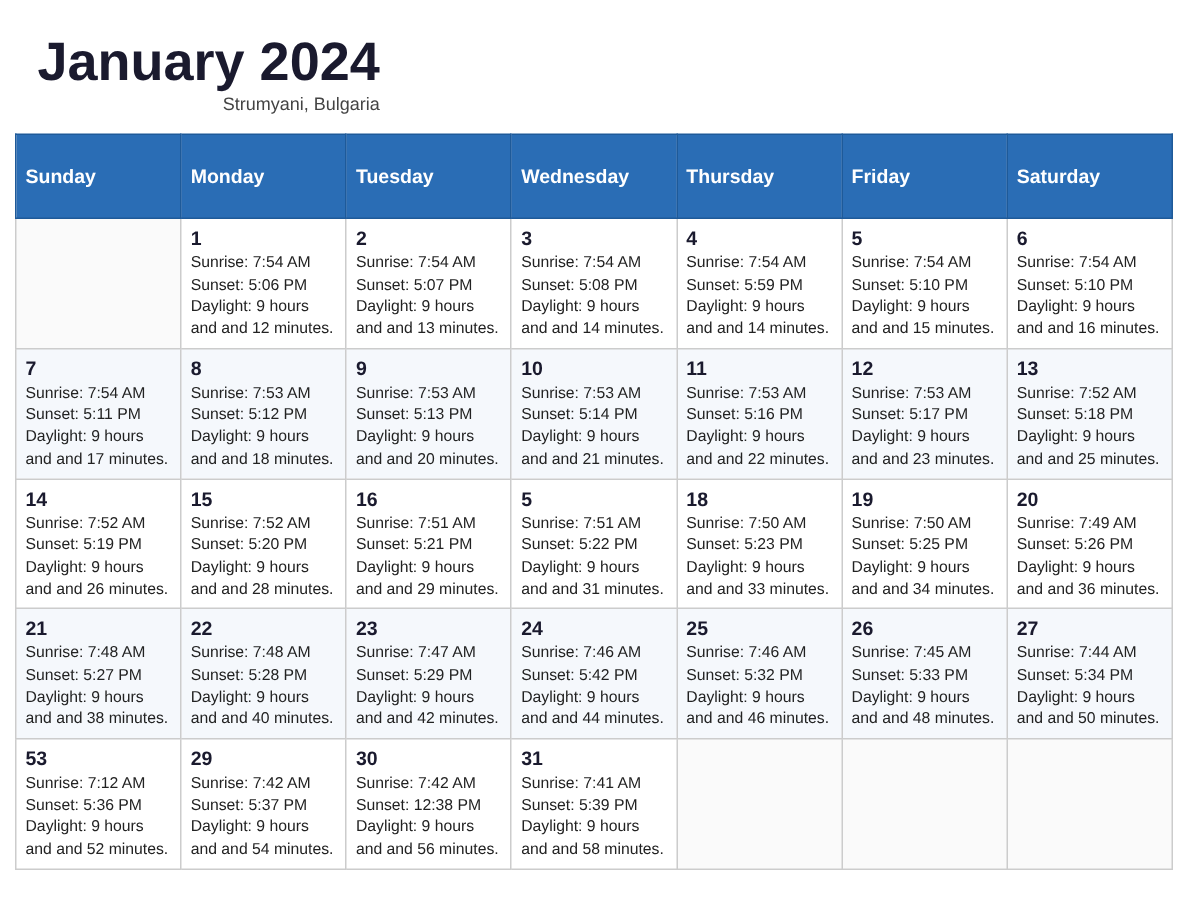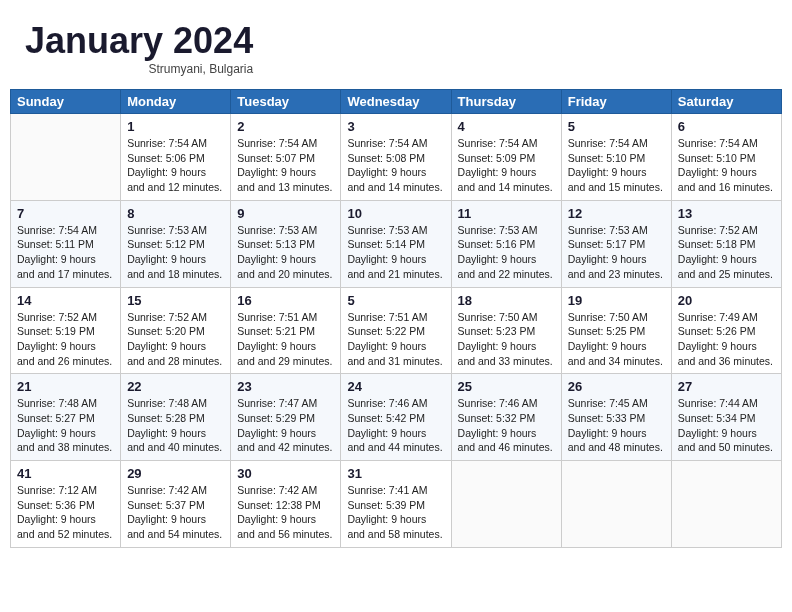--- a/index.html
+++ b/index.html
@@ -34,21 +34,21 @@
       color: #444;
     }
     table {
       width: 100%;
       border-collapse: collapse;
       margin-top: 8px;
     }
     thead th {
       background-color: #2a6db5;
       color: #fff;
-      padding: 4px 6px;
+      padding: 20px 6px;
       font-size: 13px;
       font-weight: bold;
       text-align: left;
       border: 1px solid #1e5a99;
     }
     tbody td {
       vertical-align: top;
       border: 1px solid #ccc;
       padding: 5px 6px;
       font-size: 10.5px;
@@ -129,21 +129,21 @@
             <div>Sunrise: 7:54 AM</div>
             <div>Sunset: 5:08 PM</div>
             <div>Daylight: 9 hours</div>
             <div>and and 14 minutes.</div>
           </div>
         </td>
         <td>
           <div class="day-number">4</div>
           <div class="day-info">
             <div>Sunrise: 7:54 AM</div>
-            <div>Sunset: 5:09 PM</div>
+            <div>Sunset: 5:59 PM</div>
             <div>Daylight: 9 hours</div>
             <div>and and 14 minutes.</div>
           </div>
         </td>
         <td>
           <div class="day-number">5</div>
           <div class="day-info">
             <div>Sunrise: 7:54 AM</div>
             <div>Sunset: 5:10 PM</div>
             <div>Daylight: 9 hours</div>
@@ -350,21 +350,21 @@
           <div class="day-info">
             <div>Sunrise: 7:44 AM</div>
             <div>Sunset: 5:34 PM</div>
             <div>Daylight: 9 hours</div>
             <div>and and 50 minutes.</div>
           </div>
         </td>
       </tr>
       <tr>
         <td>
-          <div class="day-number">41</div>
+          <div class="day-number">53</div>
           <div class="day-info">
             <div>Sunrise: 7:12 AM</div>
             <div>Sunset: 5:36 PM</div>
             <div>Daylight: 9 hours</div>
             <div>and and 52 minutes.</div>
           </div>
         </td>
         <td>
           <div class="day-number">29</div>
           <div class="day-info">

